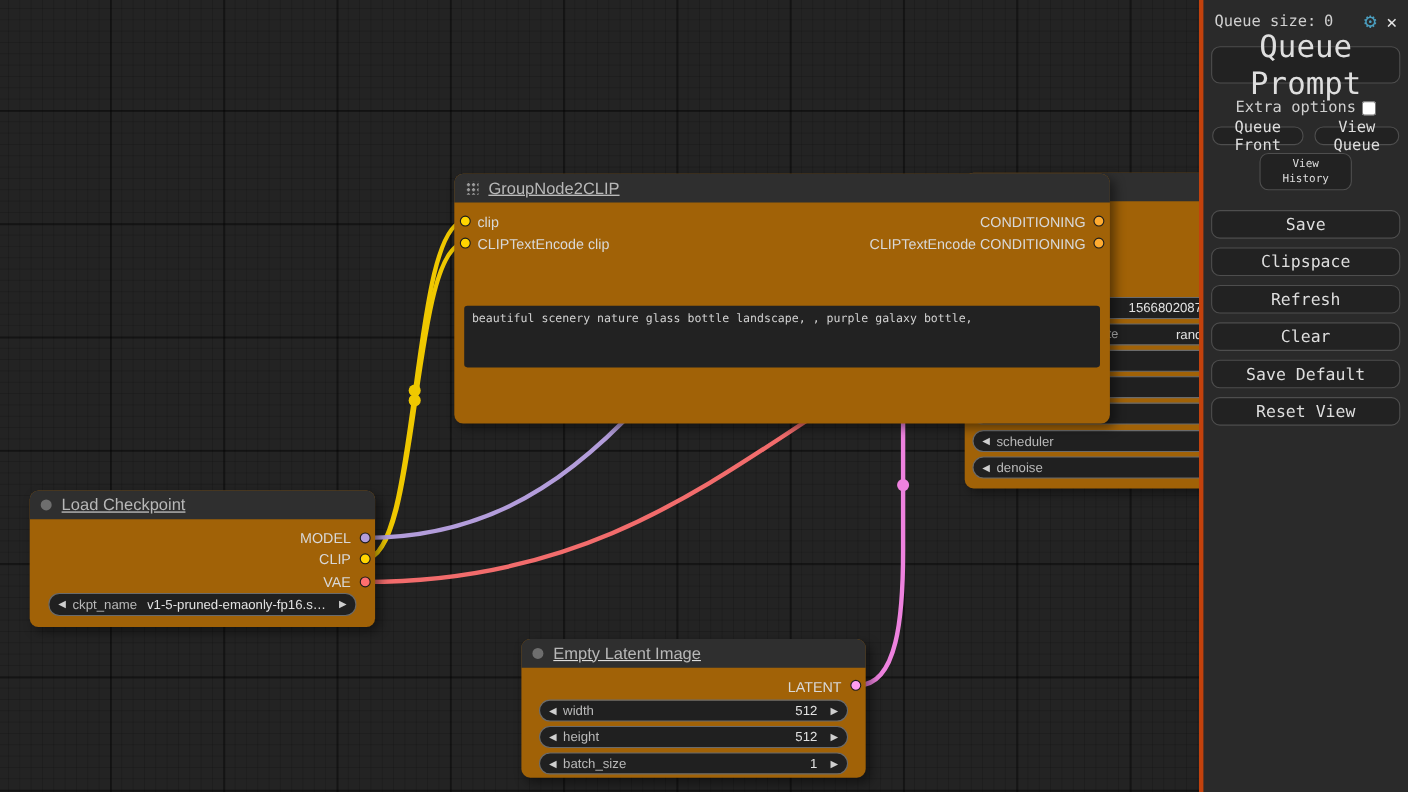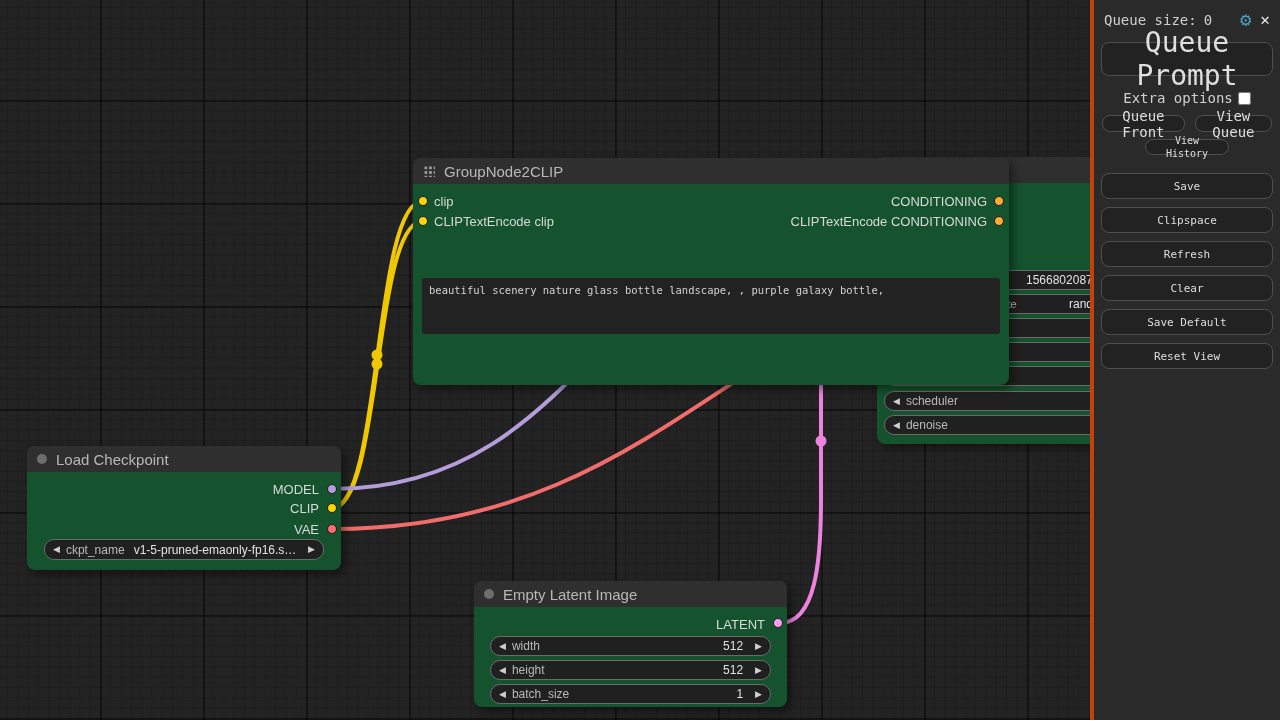--- a/index.html
+++ b/index.html
@@ -15,22 +15,22 @@
       linear-gradient(rgba(0,0,0,.15) 1px, transparent 1px),
       linear-gradient(90deg, rgba(0,0,0,.15) 1px, transparent 1px);
     background-size:103px 103px,103px 103px,10.3px 10.3px,10.3px 10.3px;
     background-position:-3px -3px;
   }
 
   .wires { position:absolute; inset:0; z-index:1; pointer-events:none; }
 
   
   .node {
-    position:absolute; background:#14532d; border-radius:8px;
-    box-shadow:4px 4px 10px rgba(0,0,0,.45); color:#ddd;
+    position:absolute; background:#a16207; border-radius:8px;
+    box-shadow:4px 4px 10px rgba(0,0,0,.45); color:#ddd;text-decoration:underline;
   }
   .node-title {
     height:26px; background:#2f2f2f; border-radius:8px 8px 0 0;
     display:flex; align-items:center; padding:0 10px; gap:9px;
     color:#b8b8b8; font-size:15px; white-space:nowrap; overflow:hidden;
   }
   .collapse-dot { width:10px; height:10px; border-radius:50%; background:#6e6e6e; flex:none; }
   .grid-handle {
     width:12px; height:12px; flex:none;
     background-image:radial-gradient(#9a9a9a 1.3px, transparent 1.5px);
@@ -69,23 +69,23 @@
   .btn {
     background:#222; border:1px solid #4e4e4e; border-radius:8px; color:#dedede;
     font-family:"DejaVu Sans Mono", monospace; text-align:center; cursor:pointer;
     display:flex; align-items:center; justify-content:center;
   }
   .btn-queue { width:172px; height:34px; font-size:28px; margin-top:13px; }
   .extra-row { display:flex; align-items:center; gap:5px; font-size:14px; margin-top:14px; }
   .extra-row input { width:13px; height:13px; accent-color:#555; background:#2a2a2a; }
   .small-btn-row { display:flex; gap:10px; margin-top:9px; }
   .btn-small { height:17px; font-size:14px; padding:0 9px; border-radius:8px; }
-  .btn-history { width:84px; height:16px; font-size:10px; line-height:1.3; flex-direction:column; margin-top:7px;align-items:center; }
+  .btn-history { width:84px; height:34px; font-size:10px; line-height:1.3; flex-direction:column; margin-top:7px;align-items:center; }
   .big-stack { margin-top:18px; display:flex; flex-direction:column; gap:8px; width:172px; }
-  .btn-big { height:26px; font-size:11px; width:100%; }
+  .btn-big { height:26px; font-size:15px; width:100%; }
 </style>
 </head>
 <body>
 
 <div class="canvas"></div>
 
 <svg class="wires" width="1280" height="720">
   <path d="M332,508 C382,508 373,201 423,201" stroke="#efc800" stroke-width="4" fill="none" stroke-linecap="round"></path>
   <path d="M332,508 C382,508 373,221 423,221" stroke="#efc800" stroke-width="4" fill="none" stroke-linecap="round"></path>
   <circle cx="377" cy="355" r="5.5" fill="#efc800"></circle>

